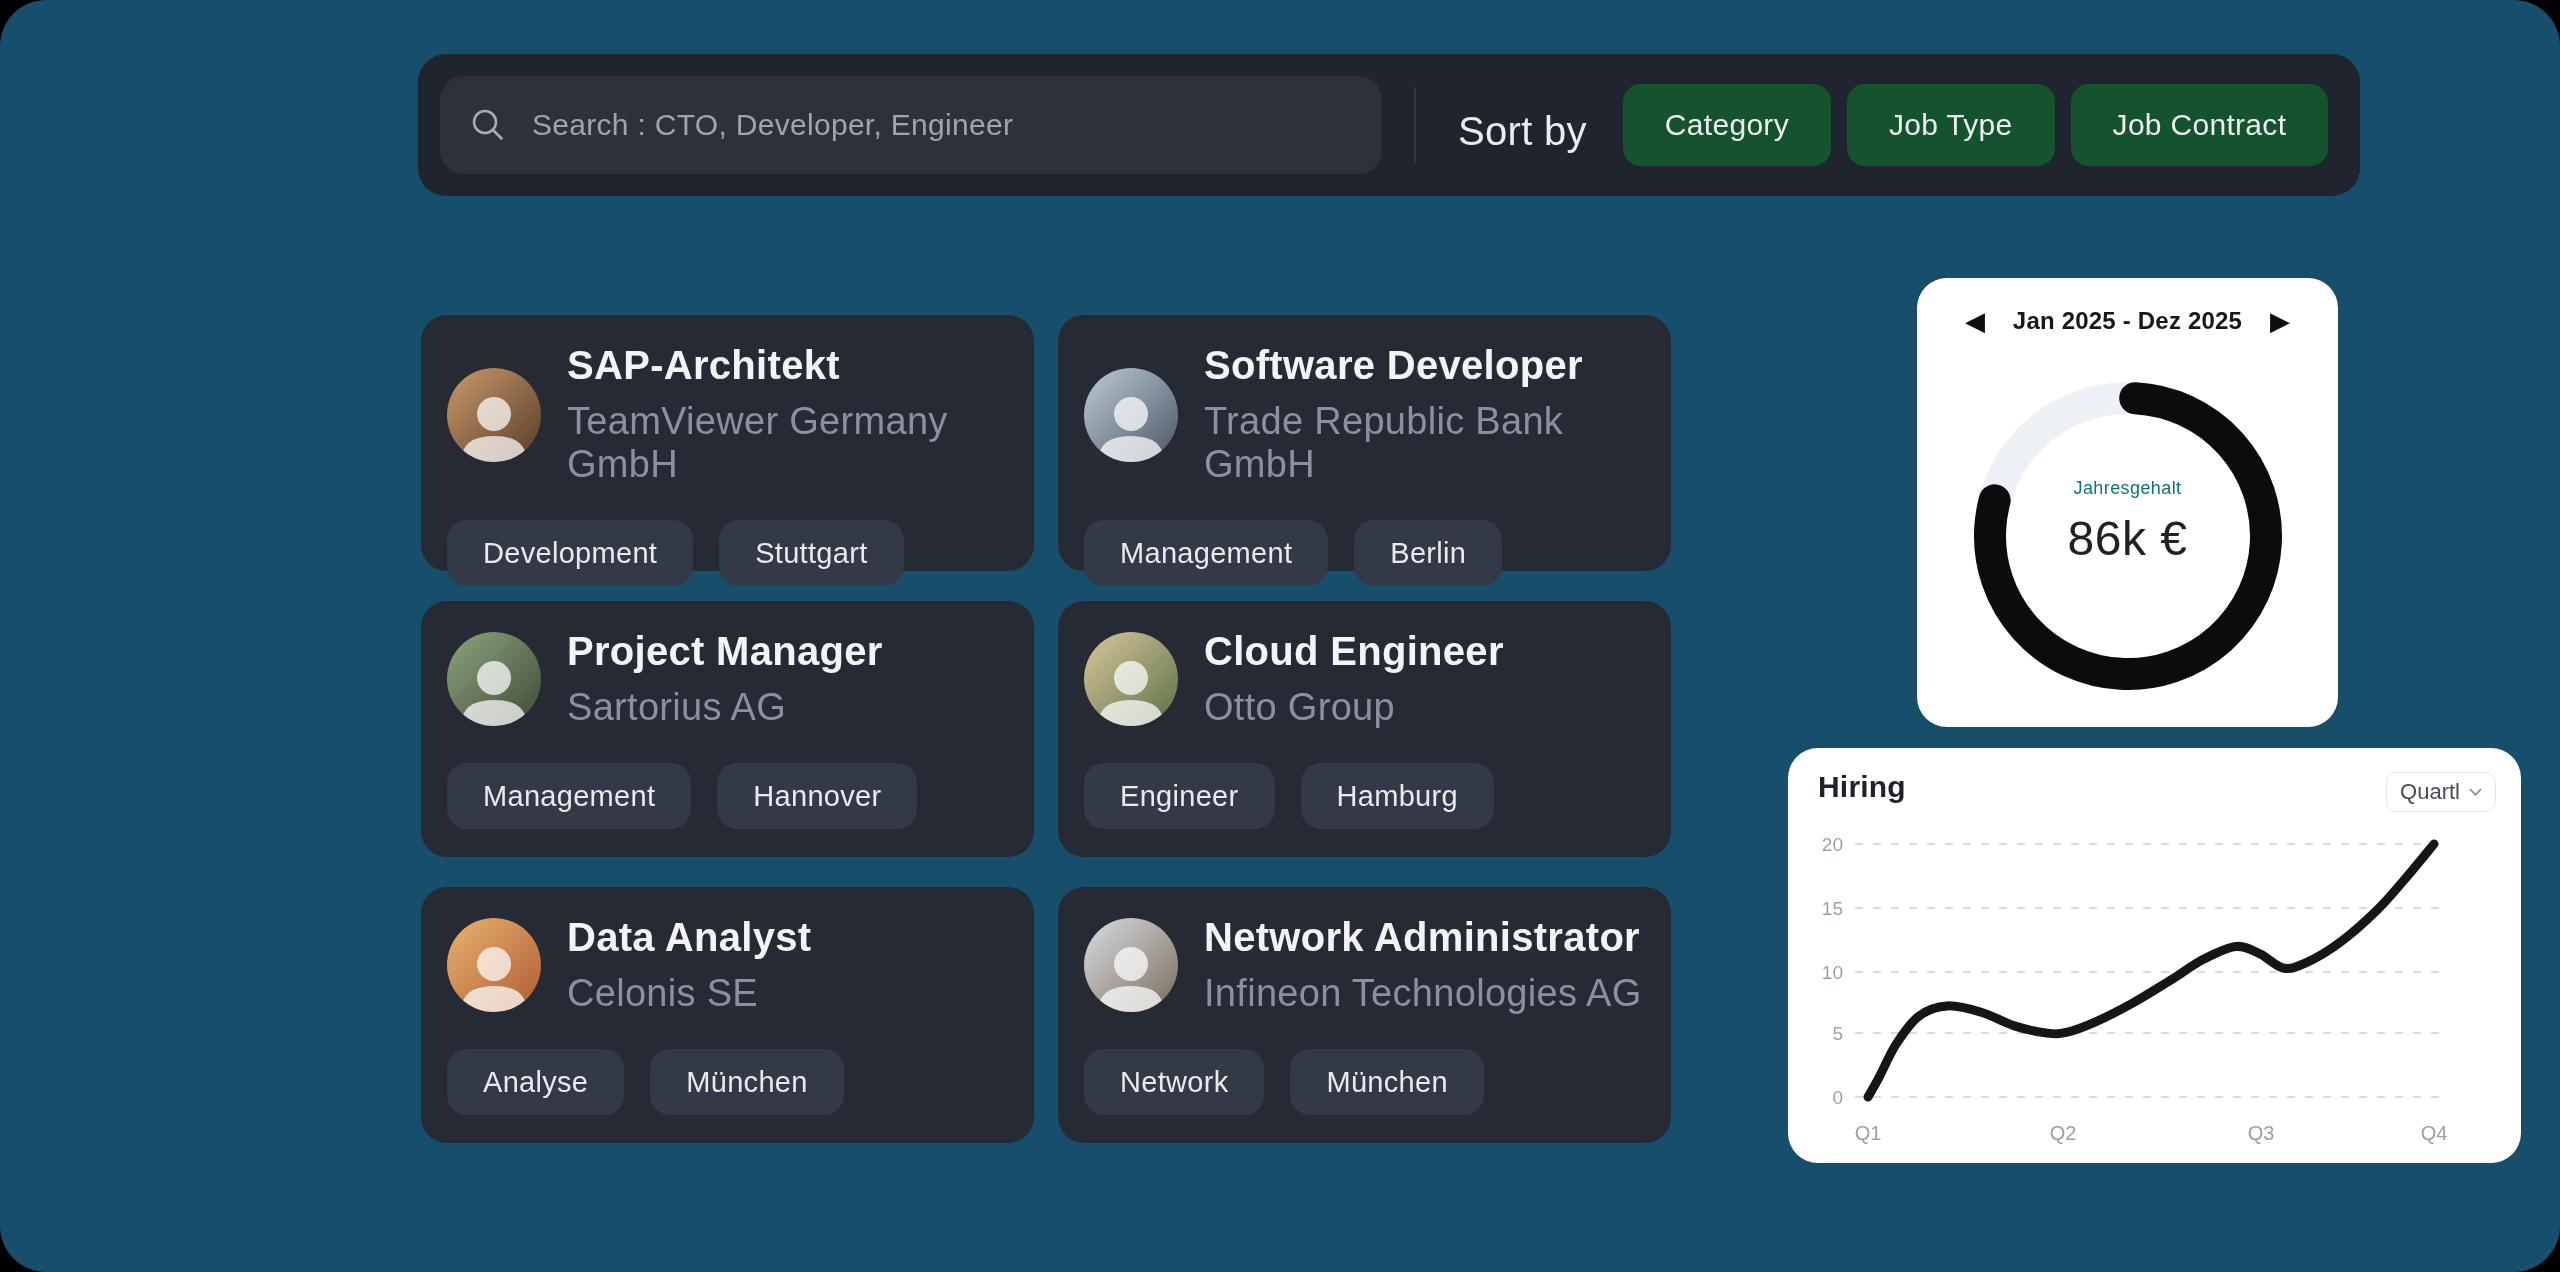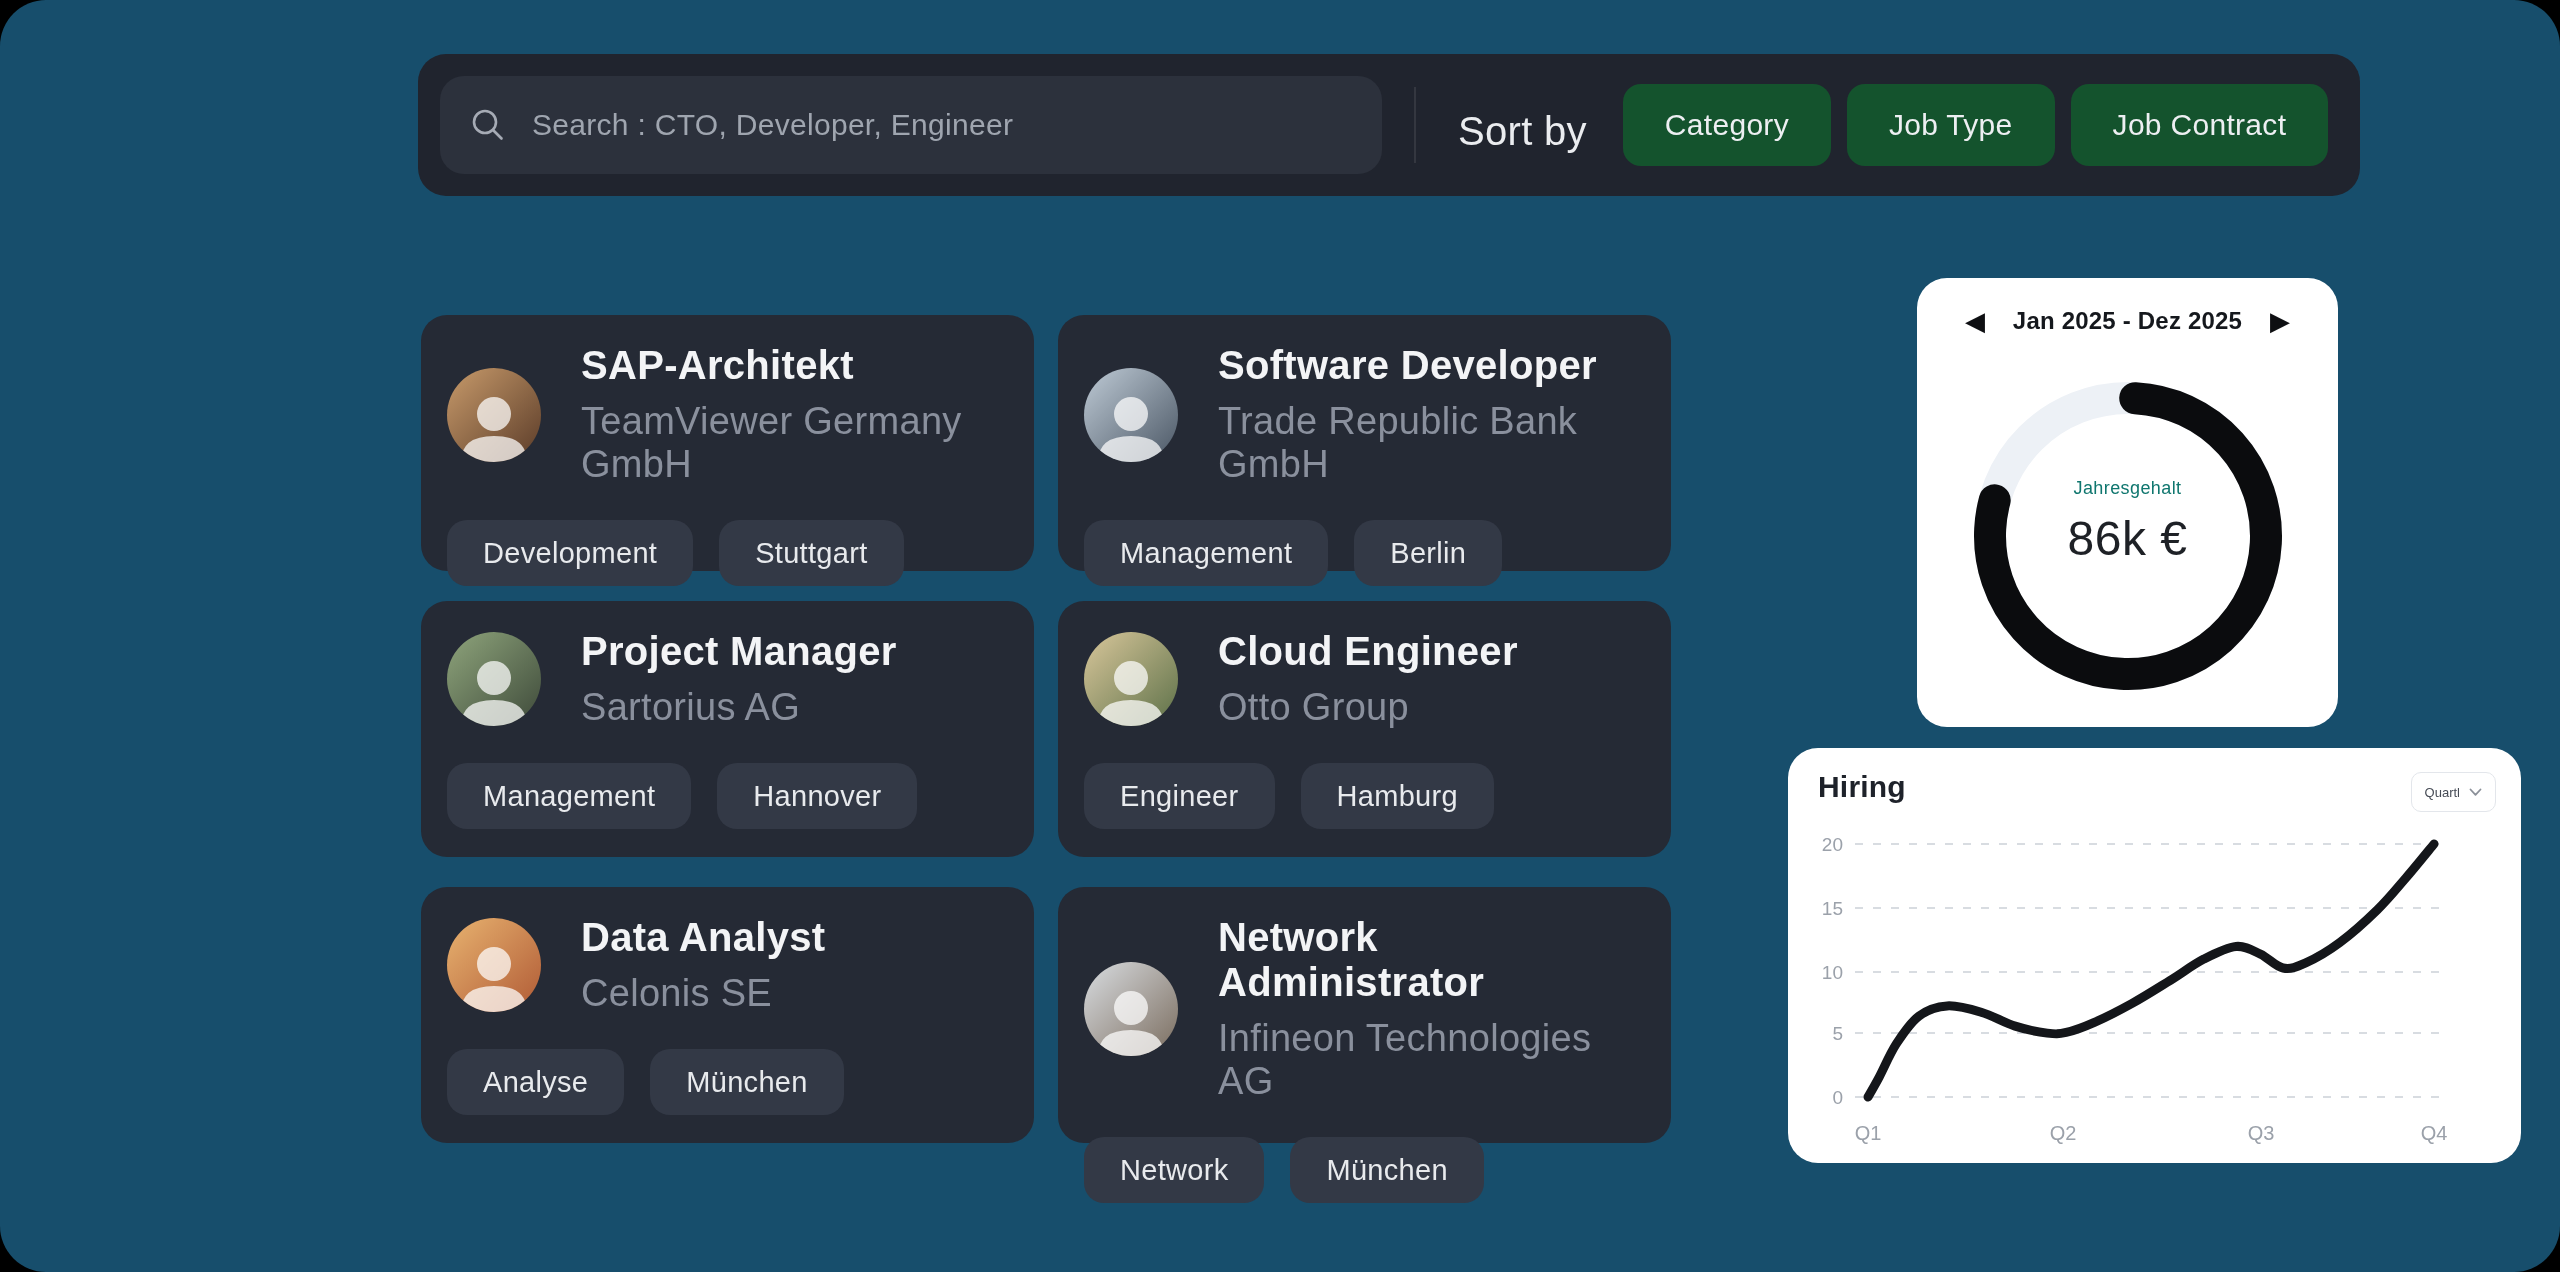--- a/index.html
+++ b/index.html
@@ -13,42 +13,42 @@
   .searchbox input{flex:1;background:transparent;border:none;outline:none;font-family:"Liberation Sans",sans-serif;font-size:30px;color:#E8EAEE;letter-spacing:.3px;}
   .searchbox input::placeholder{color:#9FA5AF;opacity:1;}
   .toolbar-divider{width:2px;height:76px;background:rgba(255,255,255,.09);margin-left:32px;flex:none;}
   .sort-label{margin-left:42px;font-size:40px;color:#EAECEF;letter-spacing:.3px;flex:none;margin-top:12px;}
   .filters{display:flex;gap:16px;margin-left:36px;}
   .filter-btn{height:82px;padding:0 42px;border:none;border-radius:18px;background:#14532d;color:#EDEFF2;font-family:"Liberation Sans",sans-serif;font-size:30px;letter-spacing:.3px;cursor:pointer;}
 
   
   .cards{position:absolute;left:421px;top:315px;display:grid;grid-template-columns:613px 613px;column-gap:24px;row-gap:30px;}
   .card{background:#252A35;border-radius:26px;height:256px;box-sizing:border-box;padding:28px 26px;}
-  .card-top{display:flex;align-items:center;gap:40px;}
+  .card-top{display:flex;align-items:center;gap:26px;}
   .avatar{width:94px;height:94px;border-radius:50%;flex:none;display:flex;align-items:flex-end;justify-content:center;overflow:hidden;}
   .card-titles h3{margin:0;font-size:40px;font-weight:700;color:#F3F4F6;letter-spacing:.3px;}
   .card-titles p{margin:12px 0 0;font-size:38px;color:#8A909D;letter-spacing:.3px;}
   .tags{display:flex;gap:26px;margin-top:34px;}
   .tag{height:66px;display:inline-flex;align-items:center;padding:0 36px;background:#333946;border-radius:20px;color:#E8EAED;font-size:29px;letter-spacing:.3px;cursor:pointer;}
 
   
   .salary-card{position:absolute;left:1917px;top:278px;width:421px;height:449px;background:#FFFFFF;border-radius:30px;}
   .salary-header{display:flex;align-items:center;justify-content:space-between;padding:28px 44px 0;}
   .nav-arrow{border:none;background:transparent;font-size:26px;color:#0E0F12;cursor:pointer;padding:2px 4px;line-height:1;}
   .salary-period{font-size:24px;font-weight:700;color:#15181D;letter-spacing:.2px;}
   .ring-svg{position:absolute;left:0;top:0;}
   .salary-center{position:absolute;left:0;right:0;top:200px;text-align:center;}
   .salary-label{font-size:18px;color:#0f766e;letter-spacing:.4px;}
   .salary-value{margin-top:12px;font-size:48px;font-weight:500;color:#1E2126;letter-spacing:.5px;}
 
   
   .hiring-card{position:absolute;left:1788px;top:748px;width:733px;height:415px;background:#FFFFFF;border-radius:30px;}
   .hiring-title{position:absolute;left:30px;top:22px;margin:0;font-size:30px;font-weight:700;color:#1E222A;letter-spacing:.2px;}
   .hiring-dropdown{position:absolute;right:25px;top:24px;height:38px;display:flex;align-items:center;gap:9px;padding:0 13px;background:#fff;border:1.5px solid #E3E6EB;border-radius:10px;cursor:pointer;}
-  .hiring-dropdown span{font-size:13px;color:#474C56;font-family:"Liberation Sans",sans-serif;}
+  .hiring-dropdown span{font-size:22px;color:#474C56;font-family:"Liberation Sans",sans-serif;}
   .chart-svg{position:absolute;left:0;top:0;}
 </style>
 </head>
 <body>
 
 <div class="frame">
 
   <div class="toolbar">
     <div class="searchbox">
       <svg width="36" height="36" viewBox="0 0 36 36" fill="none">

